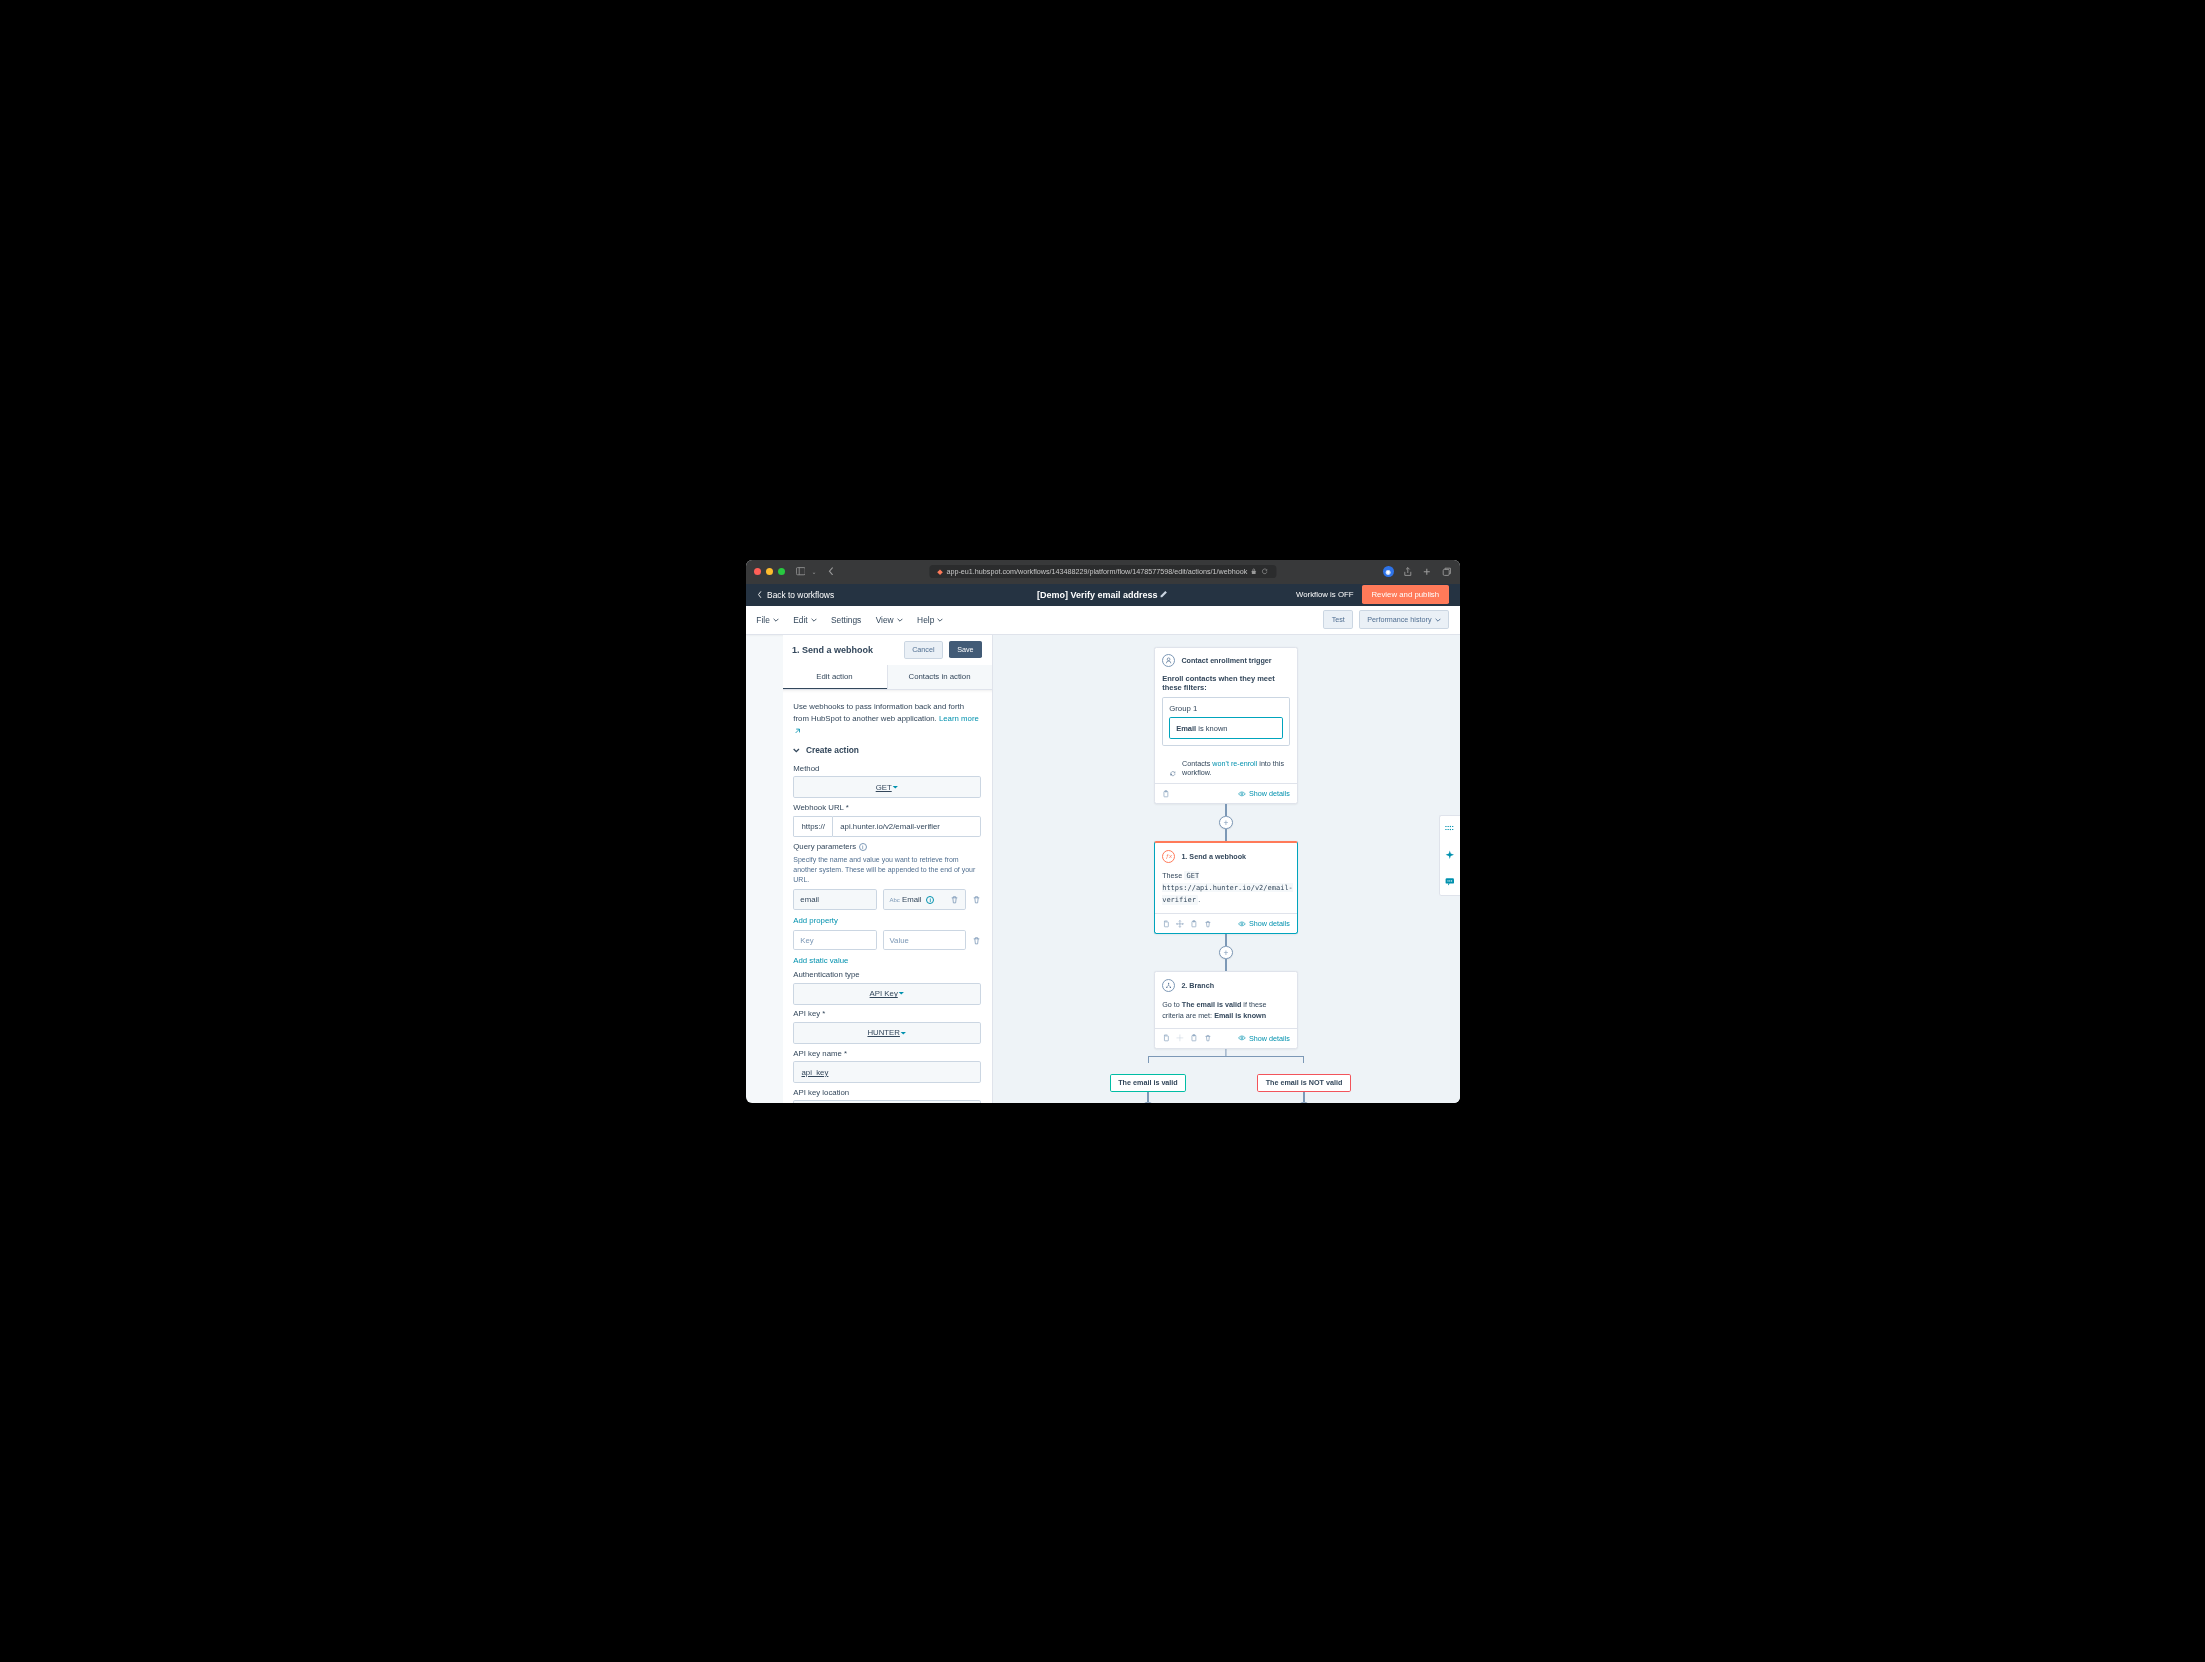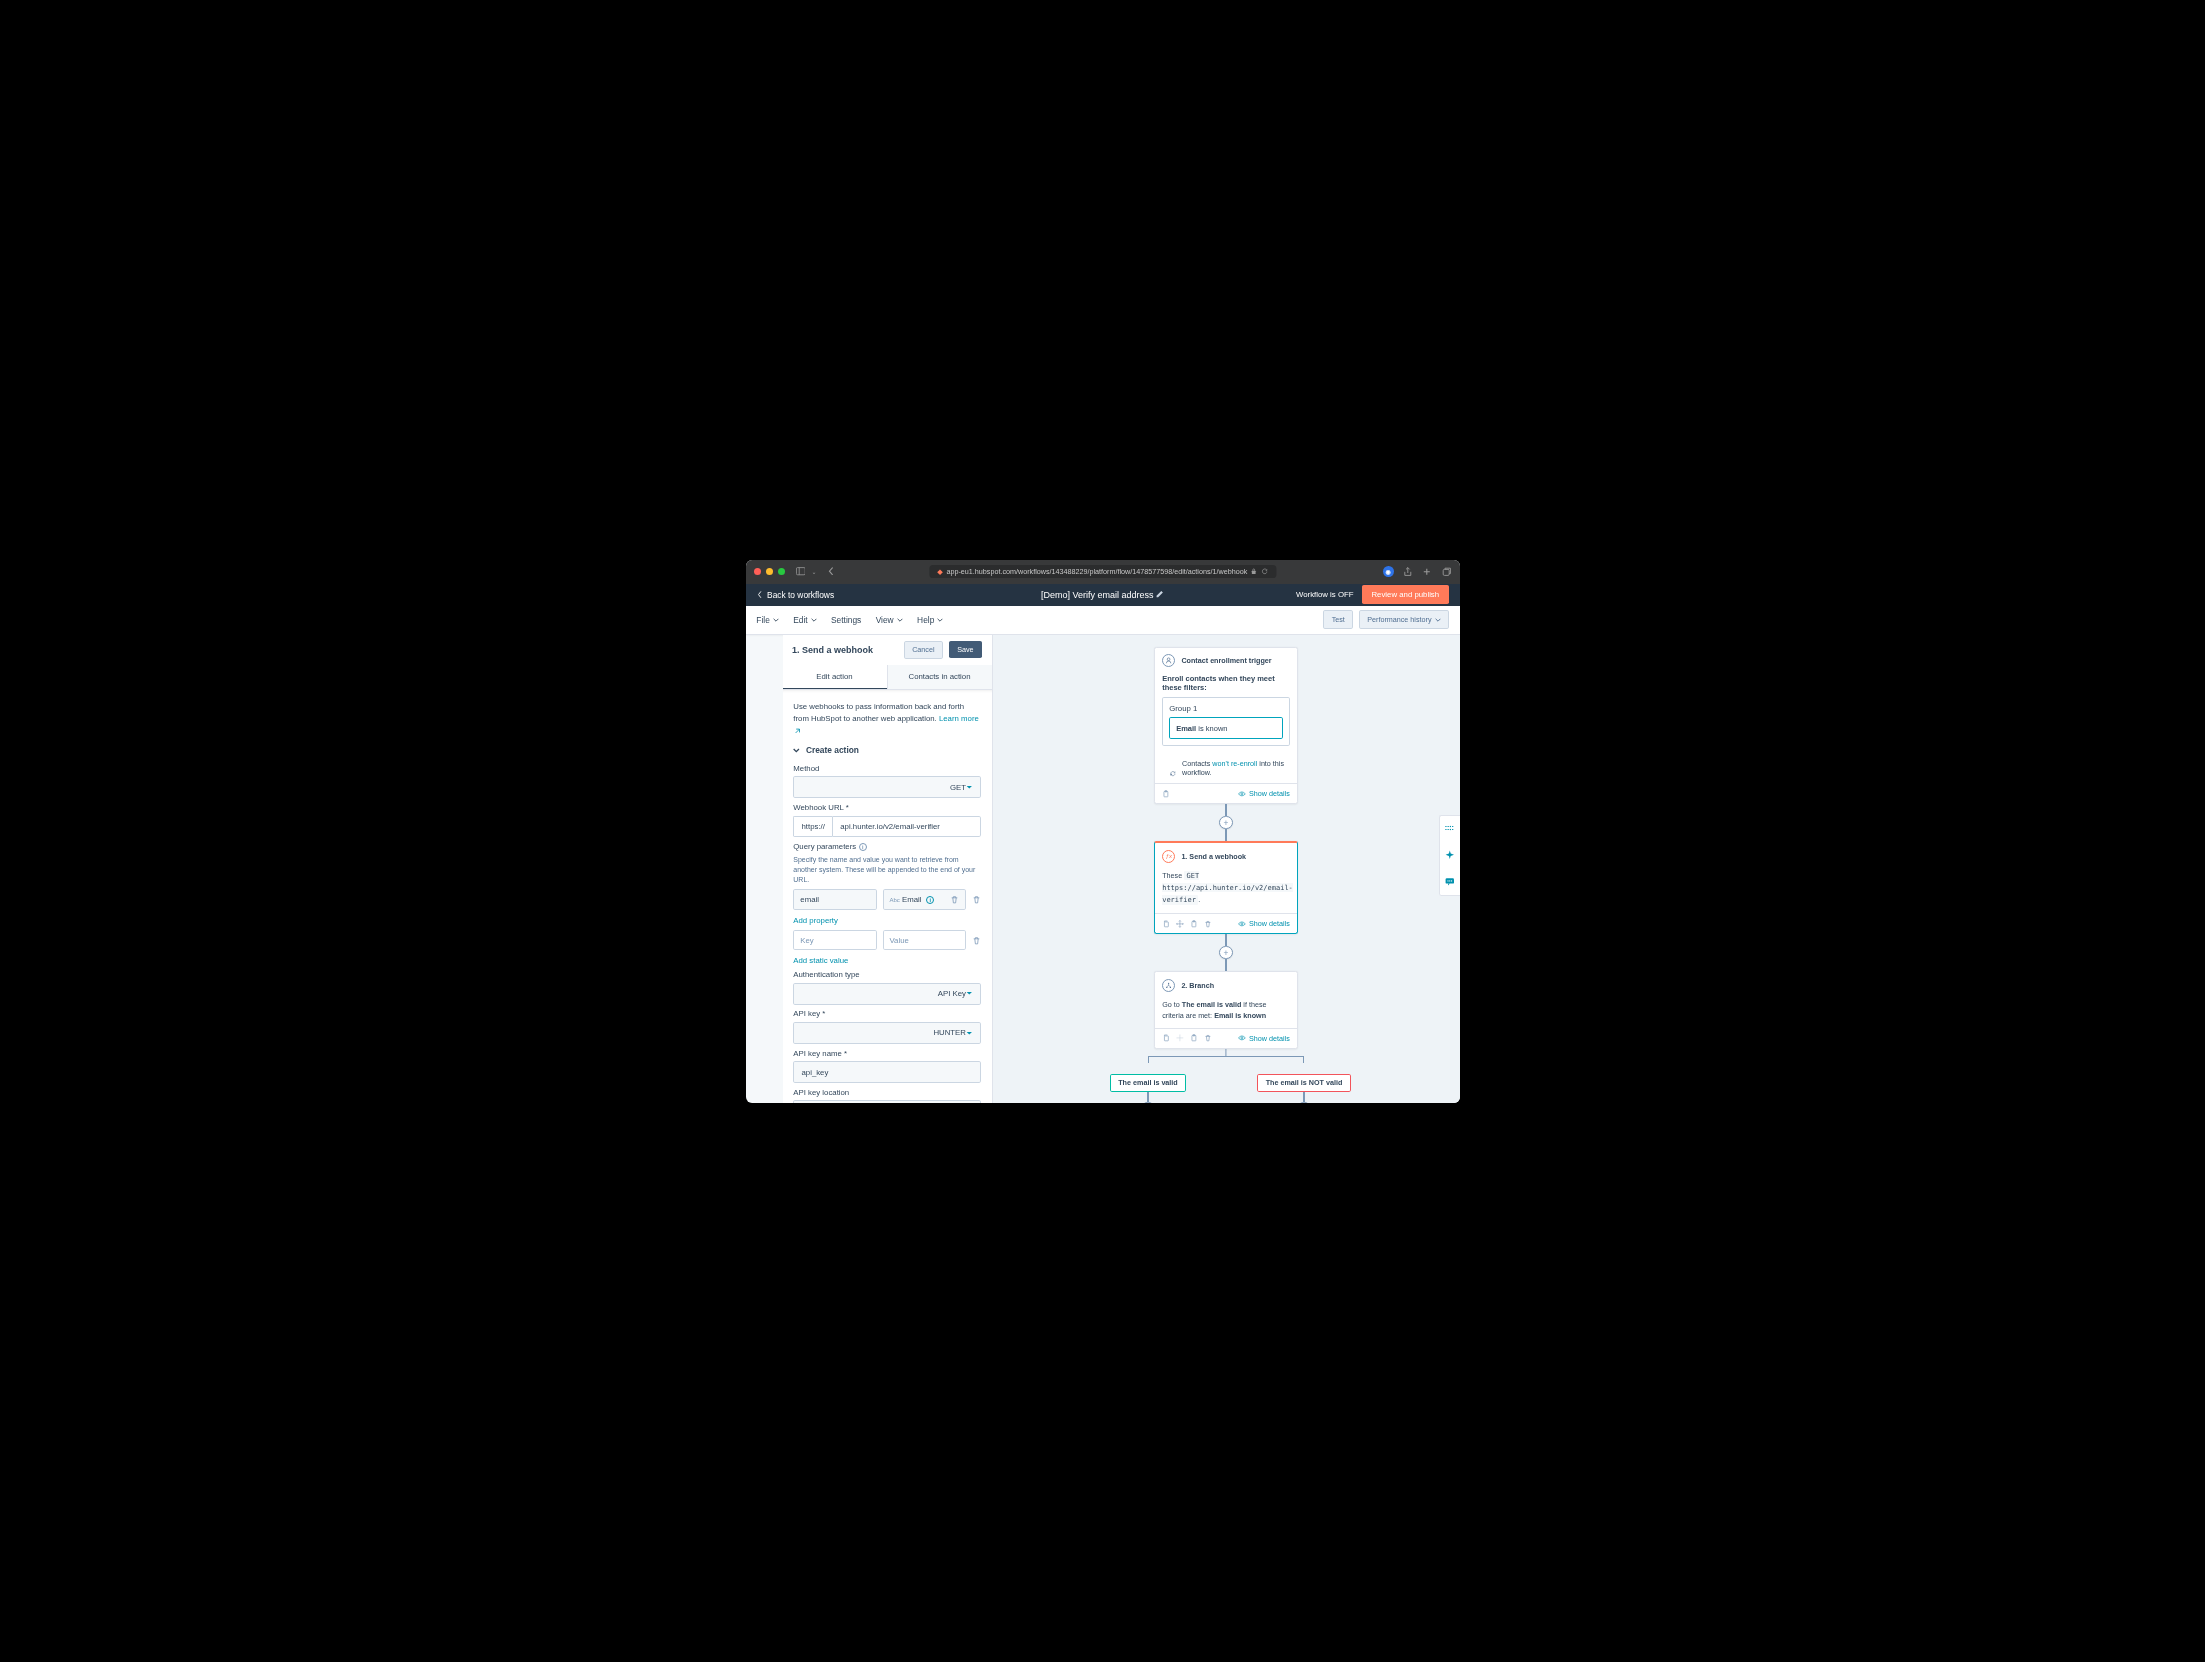--- a/index.html
+++ b/index.html
@@ -18,21 +18,21 @@
 .addr svg { width:6.6px; height:6.6px; }
 .hs-dot { color:#ff7a59; }
 .chrome-right { margin-left:auto; display:flex; gap:9.6px; color:#9a9a9a; align-items:center; }
 .chrome-right svg { width:9.6px; height:9.6px; }
 .shield { width:10.8px; height:10.8px; border-radius:50%; background:#2e73e8; color:#fff; display:inline-flex; align-items:center; justify-content:center; font-size:6px; font-weight:bold; }
 
 
 .app-header { background: #253342; color:#fff; height:22px; display:flex; align-items:center; padding:0 10.8px; position:relative; }
 .back { display:flex; align-items:center; gap:3.6px; font-size:8.4px; cursor:pointer; }
 .back svg { width:7.2px; height:7.2px; fill:#fff; }
-.title-center { position:absolute; left:50%; transform:translateX(-50%); display:flex; align-items:center; gap:2px; font-weight:400; font-size:9px; }
+.title-center { position:absolute; left:50%; transform:translateX(-50%); display:flex; align-items:center; gap:2px; font-weight:700; font-size:9px; }
 .title-center svg { width:8.4px; height:8.4px; fill:#cbd6e2; }
 .header-right { margin-left:auto; display:flex; align-items:center; gap:8.4px; font-size:7.8px; }
 .btn-orange { background:#ff7a59; color:#fff; border:none; padding:5.4px 9.6px; border-radius:1.8px; font-weight:500; font-size:7.8px; cursor:pointer; }
 
 
 .toolbar { background:#fff; border-bottom:0.6px solid #dfe3eb; height:29px; display:flex; align-items:center; padding:0 10.8px; gap:14.4px; box-shadow: 0 0.6px 1.2px rgba(0,0,0,.04); }
 .tb-item { font-size:8.4px; color:#33475b; display:flex; align-items:center; gap:3px; cursor:pointer; }
 .tb-item svg { width:6px; height:6px; fill:#33475b; }
 .tb-right { margin-left:auto; display:flex; gap:6px; }
 .btn-ghost, .btn-light { font-size:7.2px; padding:3.6px 7.2px; border-radius:1.8px; cursor:pointer; border:0.6px solid #cbd6e2; background:#eaf0f6; color:#506e91; display:flex; align-items:center; gap:3px; }
@@ -59,21 +59,21 @@
 .body-pad { padding: 10.8px 10.8px 0 10.8px; }
 .desc { font-size:7.8px; color:#33475b; line-height:1.55; }
 .link { color:#0091ae; cursor:pointer; }
 .link svg { width:6.6px; height:6.6px; fill:#0091ae; margin-left:1.2px; vertical-align:middle; }
 
 .section-title { display:flex; align-items:center; gap:6px; padding:8.4px 10.8px 3.6px 10.8px; font-size:8.4px; font-weight:700; color:#33475b; cursor:pointer; }
 .section-title svg { width:6.6px; height:6.6px; fill:#33475b; }
 
 .field { padding: 4.8px 10.8px 0 10.8px; }
 .label { font-size:7.8px; color:#33475b; font-weight:500; margin-bottom:3.6px; display:block; }
-.select, .input { width:100%; background:#f5f8fa; border:0.6px solid #cbd6e2; border-radius:1.8px; padding:5.4px 7.2px; font-size:7.8px; color:#33475b; display:flex; align-items:center; justify-content:flex-end; cursor:pointer; }
+.select, .input { width:100%; background:#f5f8fa; border:0.6px solid #cbd6e2; border-radius:1.8px; padding:5.4px 7.2px; font-size:7.8px; color:#33475b; display:flex; align-items:center; justify-content:center; cursor:pointer;text-decoration:underline; }
 .select svg { width:6.6px; height:6.6px; fill:#0091ae; }
 .input { background:#f5f8fa; cursor:text; }
 
 .url-row { display:flex; gap:0; }
 .url-prefix { border:0.6px solid #cbd6e2; border-radius:1.8px 0 0 1.8px; padding:5.4px 7.2px; font-size:7.8px; background:#fff; color:#33475b; border-right:none; }
 .url-input { flex:1; border:0.6px solid #cbd6e2; border-radius:0 1.8px 1.8px 0; padding:5.4px 7.2px; font-size:7.8px; background:#fff; color:#33475b; }
 
 .hint { font-size:7px; color:#516f90; line-height:1.4; margin-top:2.4px; }
 .info-icon { display:inline-flex; width:8.4px; height:8.4px; border-radius:50%; border:0.9px solid #7c98b6; color:#7c98b6; font-size:5.4px; align-items:center; justify-content:center; margin-left:2.4px; font-weight:bold; }
 

